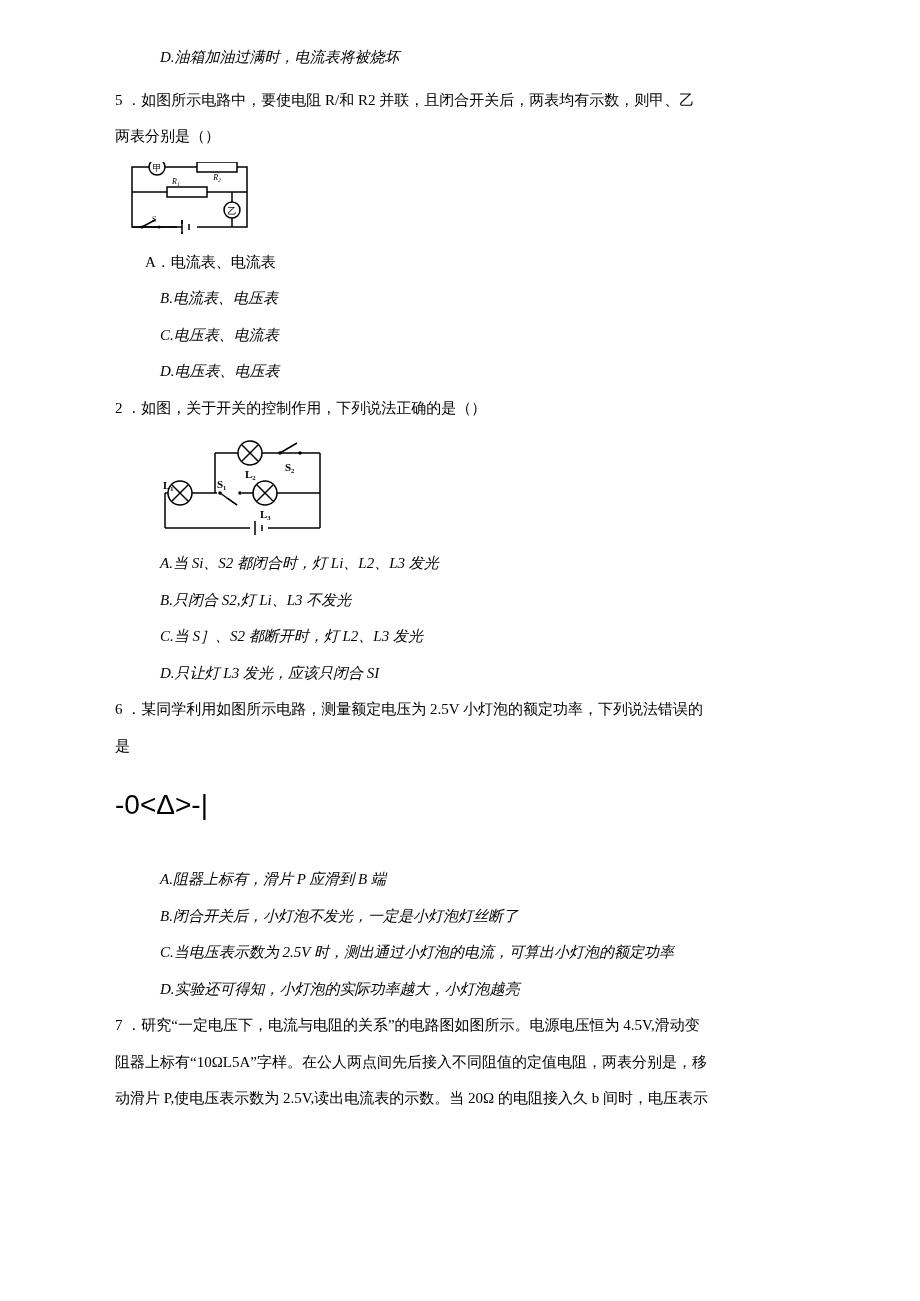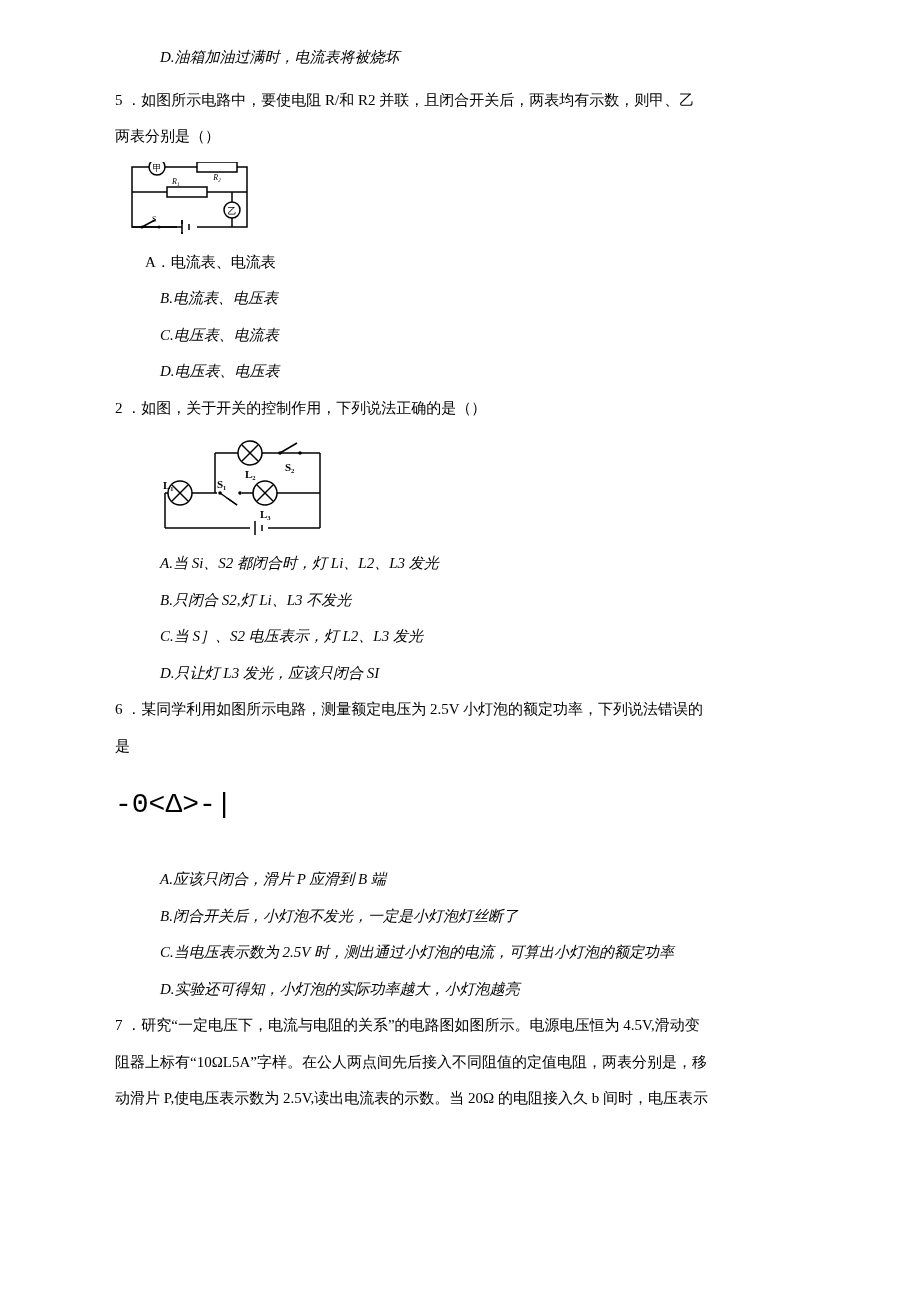--- a/index.html
+++ b/index.html
@@ -14,21 +14,21 @@
     padding: 40px 100px 40px 115px;
   }
   .para { margin-bottom: 2px; }
   .indent1 { text-indent: 2em; }
   .indent2 { text-indent: 3em; font-style: italic; }
   .diagram {
     margin: 8px 0 8px 12px;
     background: #fff;
   }
   .symbol {
-    font-family: Liberation Mono, monospace;
+    font-family: Liberation Sans, sans-serif;
     font-size: 28px;
     margin: 10px 0 25px 0;
     padding-left: 0;
   }
   svg { display: block; }
 </style>
 </head>
 <body>
 
 <div class="para indent2">D.油箱加油过满时，电流表将被烧坏</div>
@@ -113,28 +113,28 @@
   <text x="105" y="85" font-size="11" font-family="serif" font-weight="bold">L₃</text>
 
   <rect x="95" y="92" width="18" height="8" fill="#fff" stroke="none"></rect>
   <line x1="100" y1="88" x2="100" y2="102" stroke="#000" stroke-width="1.5"></line>
   <line x1="107" y1="92" x2="107" y2="98" stroke="#000" stroke-width="1.5"></line>
 </svg>
 </div>
 
 <div class="para indent2">A.当 Si、S2 都闭合时，灯 Li、L2、L3 发光</div>
 <div class="para indent2">B.只闭合 S2,灯 Li、L3 不发光</div>
-<div class="para indent2">C.当 S］、S2 电压表示，灯 L2、L3 发光</div>
+<div class="para indent2">C.当 S］、S2 都断开时，灯 L2、L3 发光</div>
 <div class="para indent2">D.只让灯 L3 发光，应该只闭合 SI</div>
 
 <div class="para">6 ．某同学利用如图所示电路，测量额定电压为 2.5V 小灯泡的额定功率，下列说法错误的</div>
 <div class="para">是</div>
 
 <div class="symbol">-0&lt;Δ&gt;-|</div>
 
-<div class="para indent2">A.应该只闭合，滑片 P 应滑到 B 端</div>
+<div class="para indent2">A.阻器上标有，滑片 P 应滑到 B 端</div>
 <div class="para indent2">B.闭合开关后，小灯泡不发光，一定是小灯泡灯丝断了</div>
 <div class="para indent2">C.当电压表示数为 2.5V 时，测出通过小灯泡的电流，可算出小灯泡的额定功率</div>
 <div class="para indent2">D.实验还可得知，小灯泡的实际功率越大，小灯泡越亮</div>
 
 <div class="para">7 ．研究“一定电压下，电流与电阻的关系”的电路图如图所示。电源电压恒为 4.5V,滑动变</div>
 <div class="para">阻器上标有“10ΩL5A”字样。在公人两点间先后接入不同阻值的定值电阻，两表分别是，移</div>
 <div class="para">动滑片 P,使电压表示数为 2.5V,读出电流表的示数。当 20Ω 的电阻接入久 b 间时，电压表示</div>
 
 </body></html>

